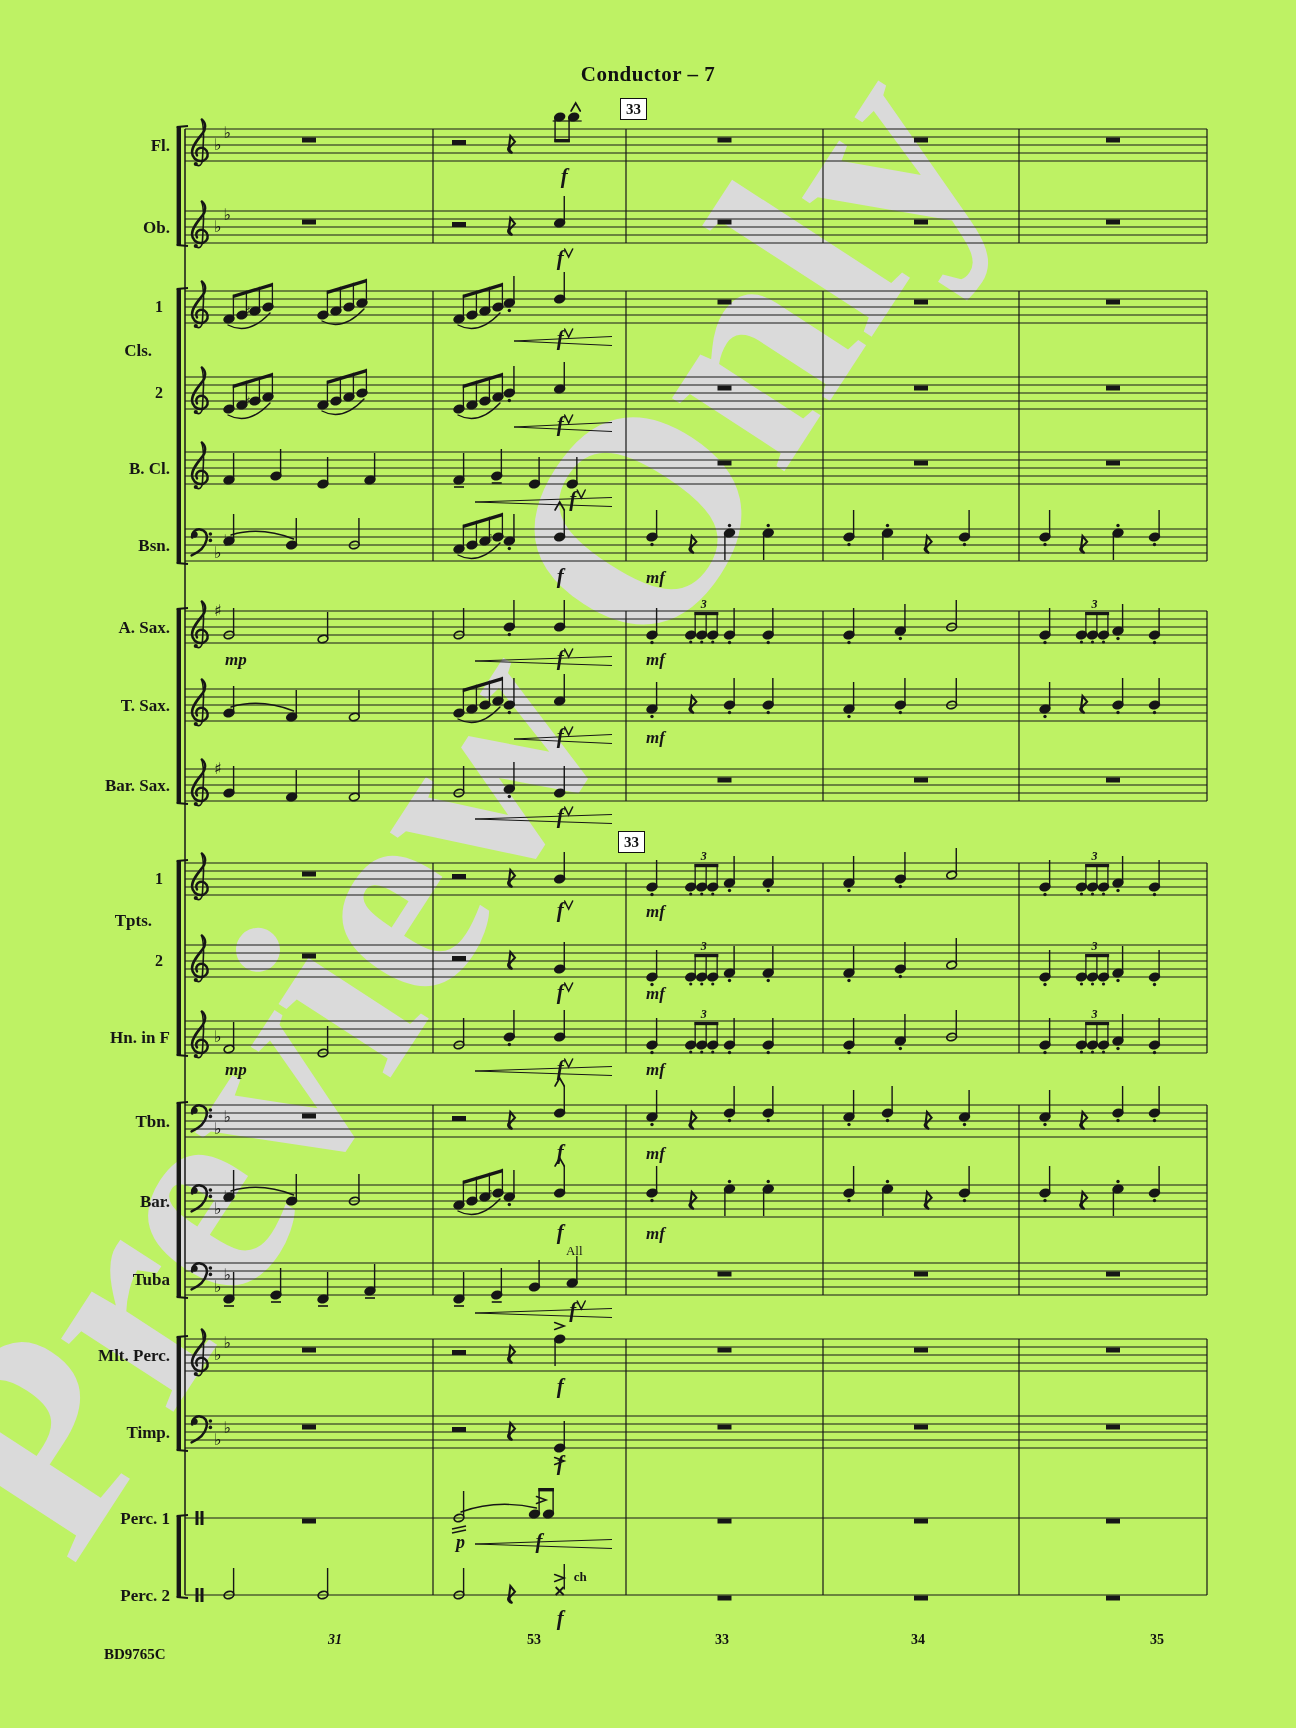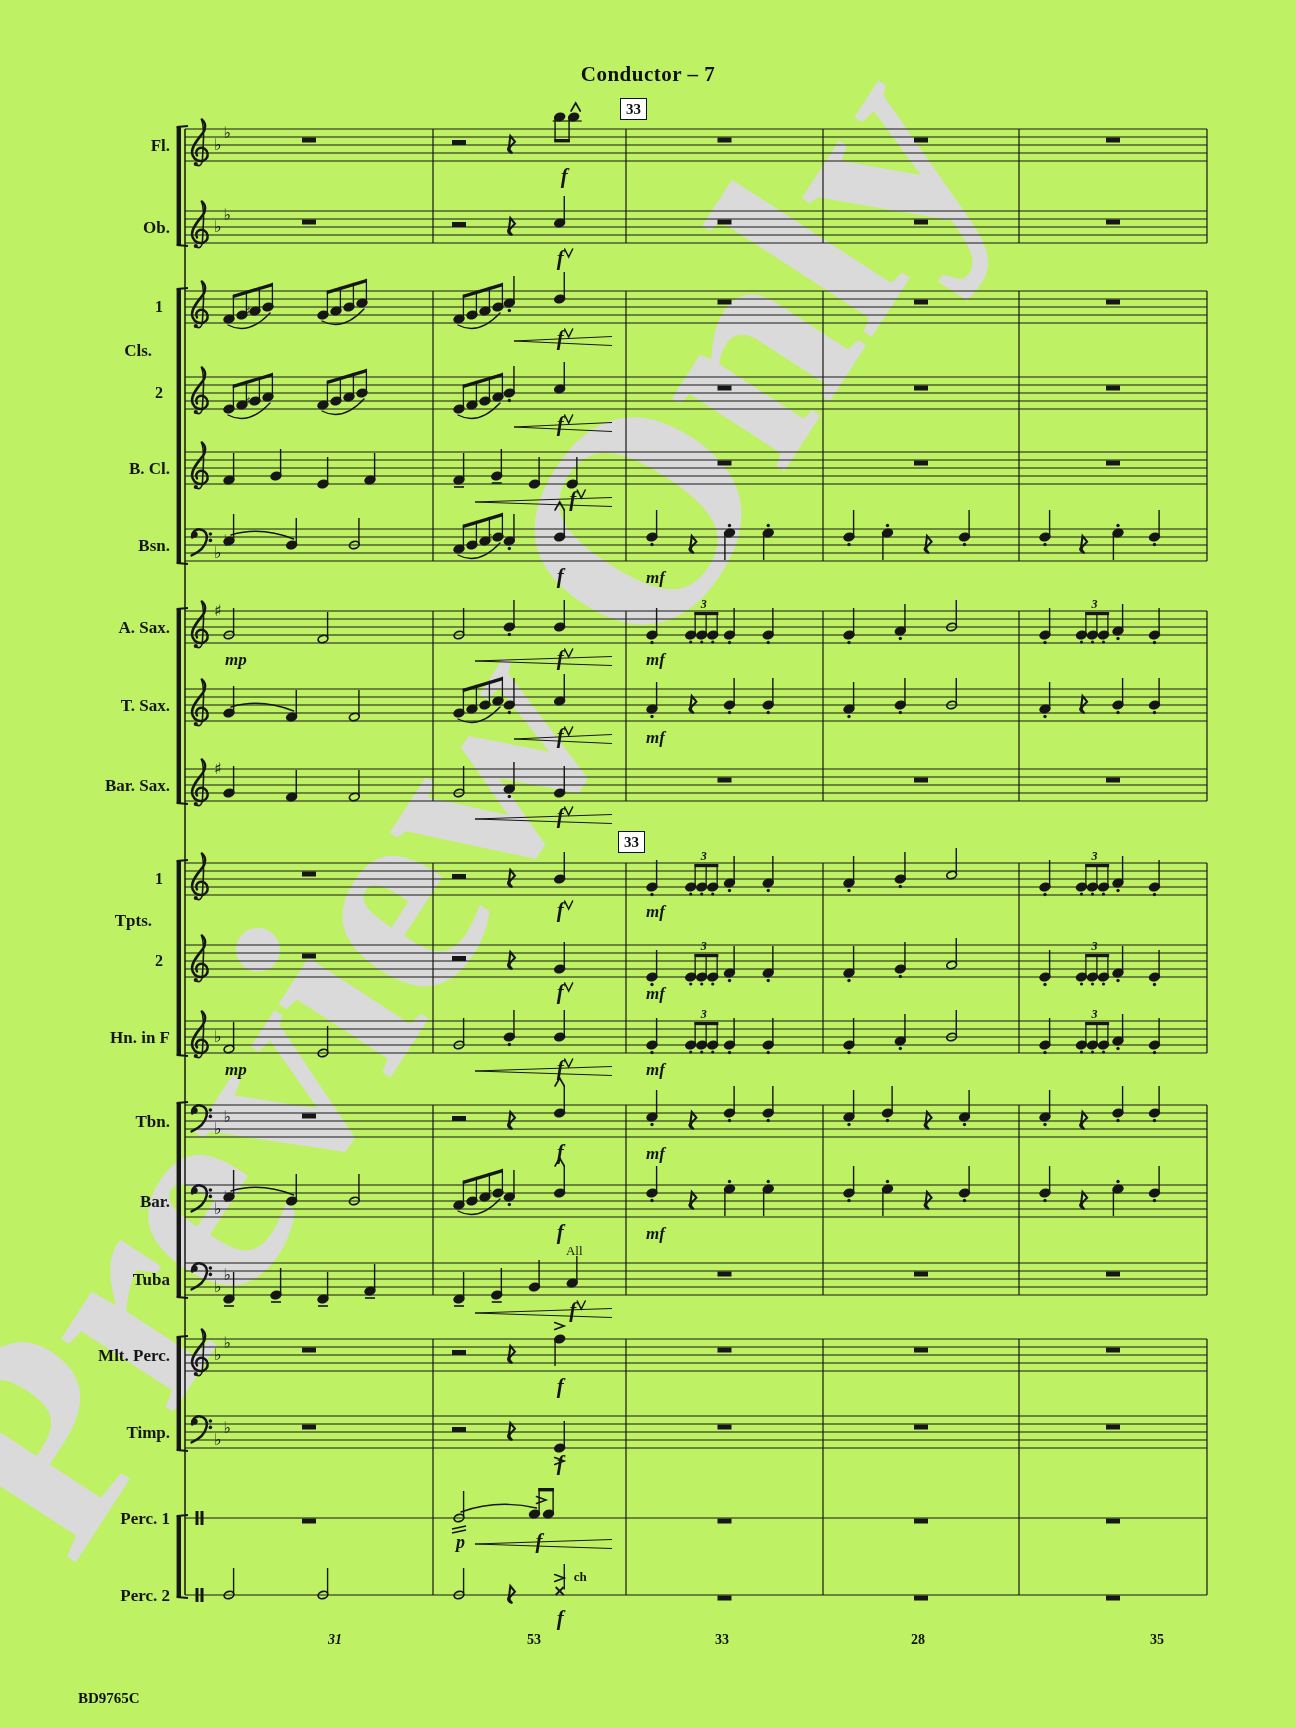--- a/index.html
+++ b/index.html
@@ -4,21 +4,21 @@
 <style>
   html,body{margin:0;padding:0;background:#ffffff;}
   .sheet{position:relative;width:1296px;height:1728px;background:#bef264;overflow:hidden;
          font-family:"Liberation Serif",serif;color:#111;}
   .title{position:absolute;top:62px;left:50%;transform:translateX(-50%);
          font-size:21px;font-weight:bold;letter-spacing:.5px;z-index:3;}
   .rehearsal{position:absolute;border:1.7px solid #111;padding:0 5px;line-height:20px;
          font-size:15px;font-weight:bold;background:#fff;z-index:3;}
   .rehearsal.top{left:620px;top:98px;}
   .rehearsal.mid{left:618px;top:831px;}
-  .catalog{position:absolute;left:78px;top:1646px;font-size:15px;font-weight:bold;z-index:3;margin-top:44px;}
+  .catalog{position:absolute;left:104px;top:1646px;font-size:15px;font-weight:bold;z-index:3;}
   #mnums span{position:absolute;transform:translateX(-50%);font-size:14px;font-weight:bold;z-index:3;}
   svg#score{position:absolute;left:0;top:0;z-index:1;}
 </style>
 </head>
 <body>
 
 <div class="sheet">
   <div class="title">Conductor – 7</div>
   <div class="rehearsal top">33</div>
   <div class="rehearsal mid">33</div>
@@ -1176,17 +1176,17 @@
         </g>
         <g>
           <rect x="1106" y="1595.5" width="14" height="5" fill="#161616"></rect>
         </g>
       </g>
     </svg>
   <div id="mnums">
       <span style="left: 335px; top: 1632px; font-style: italic;">31</span>
       <span style="left: 534px; top: 1632px;">53</span>
       <span style="left: 722px; top: 1632px;">33</span>
-      <span style="left: 918px; top: 1632px;">28</span>
+      <span style="left: 918px; top: 1632px;">34</span>
       <span style="left: 1157px; top: 1632px;">35</span>
     </div>
   <div class="catalog">BD9765C</div>
 </div>
 
 </body></html>

